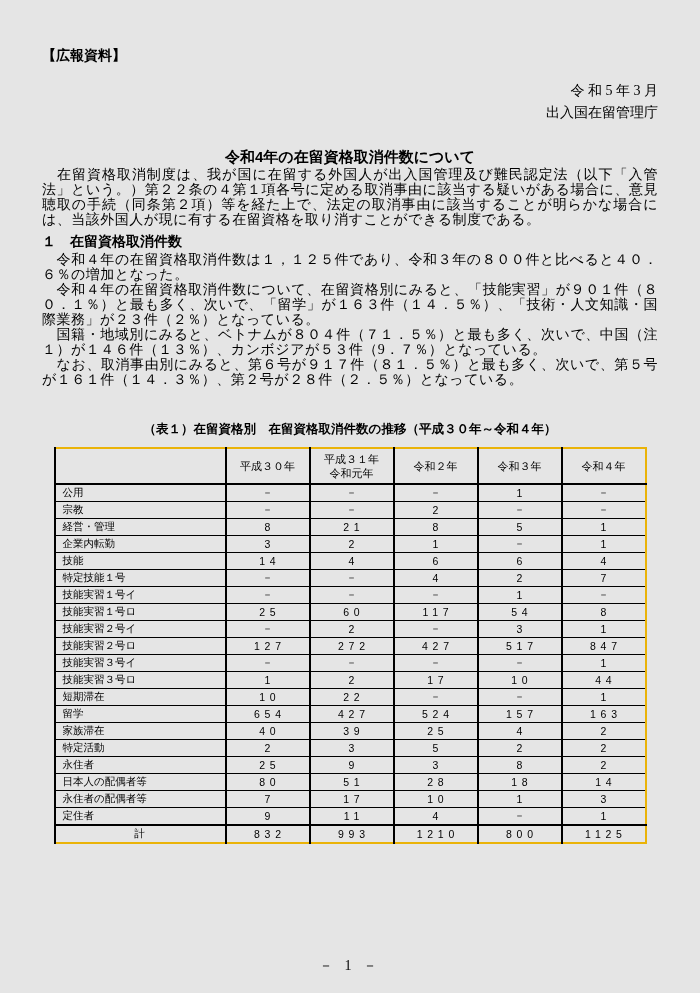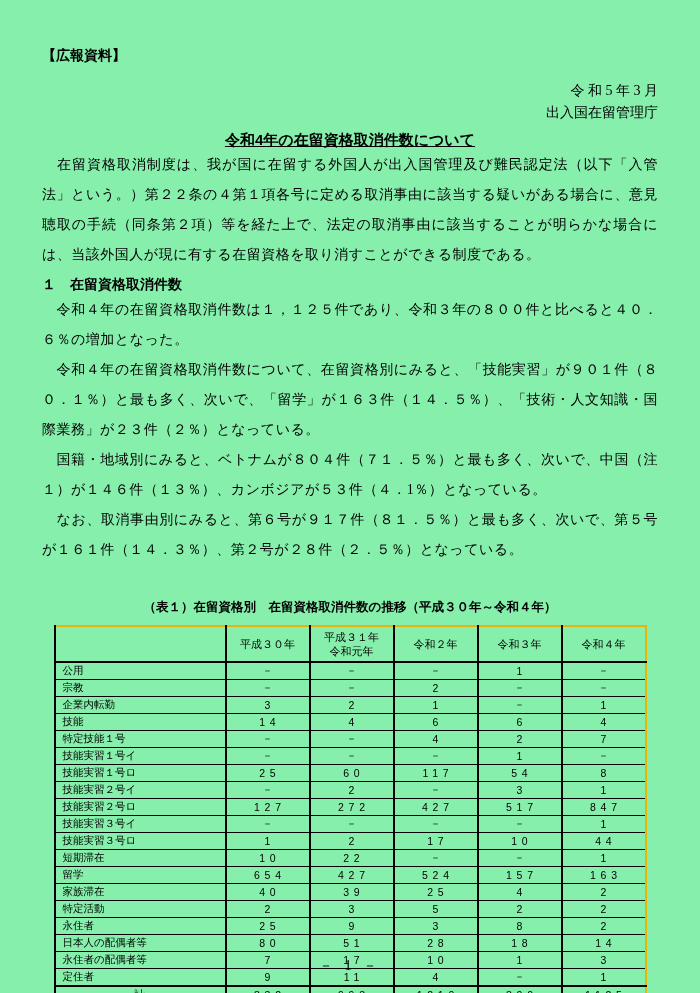--- a/index.html
+++ b/index.html
@@ -1,24 +1,24 @@
 <!DOCTYPE html>
 <html lang="ja"><head>
 <meta charset="utf-8">
 <style>
   html,body{margin:0;padding:0;background:#fff;}
   body{width:700px;height:993px;color:#000;}
   .page{position:relative;width:700px;height:993px;box-sizing:border-box;
-        padding:46px 42px 0 42px;overflow:hidden;background:#86efac;
+        padding:46px 42px 0 42px;overflow:hidden;background:#e5e5e5;
         font-family:"Liberation Serif","DejaVu Serif",serif;}
   .gothic{font-family:"Liberation Sans","DejaVu Sans",sans-serif;}
   .doc-label{font-weight:bold;font-size:14px;line-height:18px;}
   .head-right{text-align:right;font-size:14px;line-height:22px;margin-top:16px;}
-  .title{text-align:center;font-weight:bold;font-size:15px;margin:7px 0 0 0;text-decoration:underline;}
-  p.body-para{margin:0;font-size:14px;line-height:30px;text-align:justify;letter-spacing:0.5px;}
+  .title{text-align:center;font-weight:bold;font-size:15px;margin:24px 0 0 0;}
+  p.body-para{margin:0;font-size:14px;line-height:15px;text-align:justify;letter-spacing:0.5px;}
   .intro{margin-top:14px;}
   .sec-heading{font-weight:bold;font-size:14px;line-height:21px;margin:4px 0 0 0;}
   .table-caption{text-align:center;font-weight:bold;font-size:12.5px;margin-top:34px;}
   table.t1{margin:9px auto 0 auto;border-collapse:collapse;table-layout:fixed;
            border:2px solid #eab308;font-family:"Liberation Sans","DejaVu Sans",sans-serif;}
   table.t1 th,table.t1 td{border:1px solid #000;border-left:2px solid #000;box-sizing:border-box;
            overflow:hidden;white-space:nowrap;}
   table.t1 thead th{height:36px;font-weight:normal;font-size:11px;text-align:center;
            border-bottom:2px solid #000;white-space:pre-line;line-height:14px;}
   table.t1 tbody td{height:16px;font-size:10.5px;}
@@ -41,21 +41,21 @@
     <div>出入国在留管理庁</div>
   </div>
 
   <div class="title gothic">令和4年の在留資格取消件数について</div>
 
   <p class="body-para intro">　在留資格取消制度は、我が国に在留する外国人が出入国管理及び難民認定法（以下「入管法」という。）第２２条の４第１項各号に定める取消事由に該当する疑いがある場合に、意見聴取の手続（同条第２項）等を経た上で、法定の取消事由に該当することが明らかな場合には、当該外国人が現に有する在留資格を取り消すことができる制度である。</p>
 
   <div class="sec-heading gothic">１　在留資格取消件数</div>
   <p class="body-para">　令和４年の在留資格取消件数は１，１２５件であり、令和３年の８００件と比べると４０．６％の増加となった。</p>
   <p class="body-para">　令和４年の在留資格取消件数について、在留資格別にみると、「技能実習」が９０１件（８０．１％）と最も多く、次いで、「留学」が１６３件（１４．５％）、「技術・人文知識・国際業務」が２３件（２％）となっている。</p>
-  <p class="body-para">　国籍・地域別にみると、ベトナムが８０４件（７１．５％）と最も多く、次いで、中国（注１）が１４６件（１３％）、カンボジアが５３件（４．1％）となっている。</p>
+  <p class="body-para">　国籍・地域別にみると、ベトナムが８０４件（７１．５％）と最も多く、次いで、中国（注１）が１４６件（１３％）、カンボジアが５３件（9．７％）となっている。</p>
   <p class="body-para">　なお、取消事由別にみると、第６号が９１７件（８１．５％）と最も多く、次いで、第５号が１６１件（１４．３％）、第２号が２８件（２．５％）となっている。</p>
 
   <div class="table-caption">（表１）在留資格別　在留資格取消件数の推移（平成３０年～令和４年）</div>
 
   <table class="t1">
     <colgroup>
       <col style="width:171px">
       <col style="width:84px">
         <col style="width:84px">
         <col style="width:84px">
@@ -84,20 +84,28 @@
         </tr>
         <tr>
           <td class="lbl">宗教</td>
           <td class="num">－</td>
           <td class="num">－</td>
           <td class="num">2</td>
           <td class="num">－</td>
           <td class="num">－</td>
         </tr>
         <tr>
+          <td class="lbl">経営・管理</td>
+          <td class="num">8</td>
+          <td class="num">21</td>
+          <td class="num">8</td>
+          <td class="num">5</td>
+          <td class="num">1</td>
+        </tr>
+        <tr>
           <td class="lbl">企業内転勤</td>
           <td class="num">3</td>
           <td class="num">2</td>
           <td class="num">1</td>
           <td class="num">－</td>
           <td class="num">1</td>
         </tr>
         <tr>
           <td class="lbl">技能</td>
           <td class="num">14</td>

